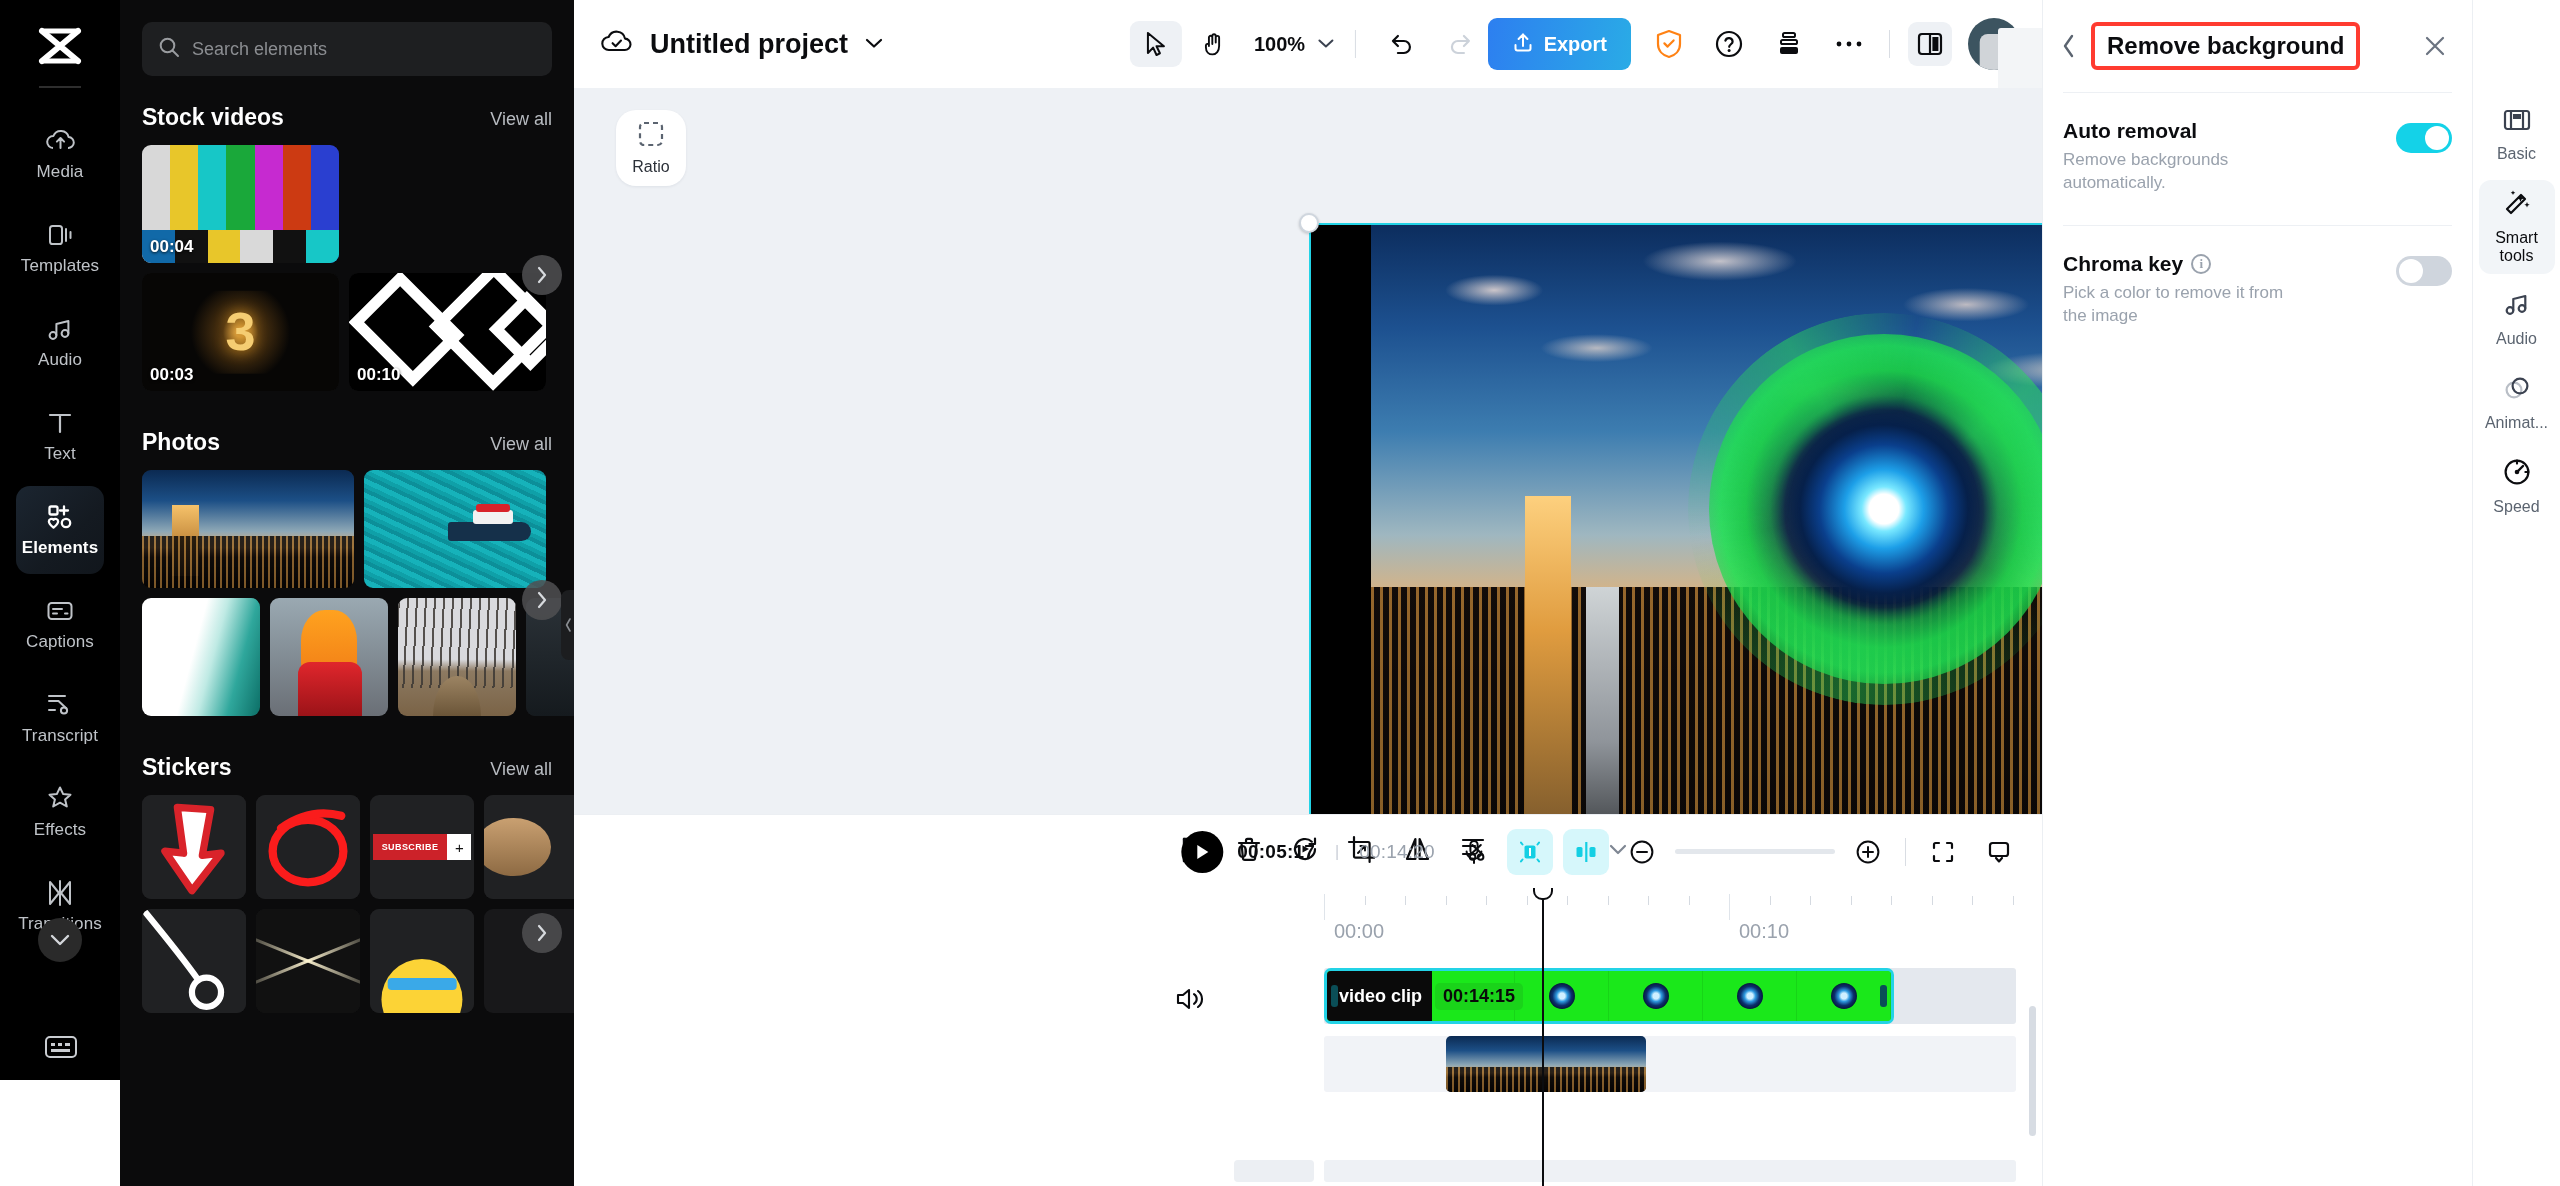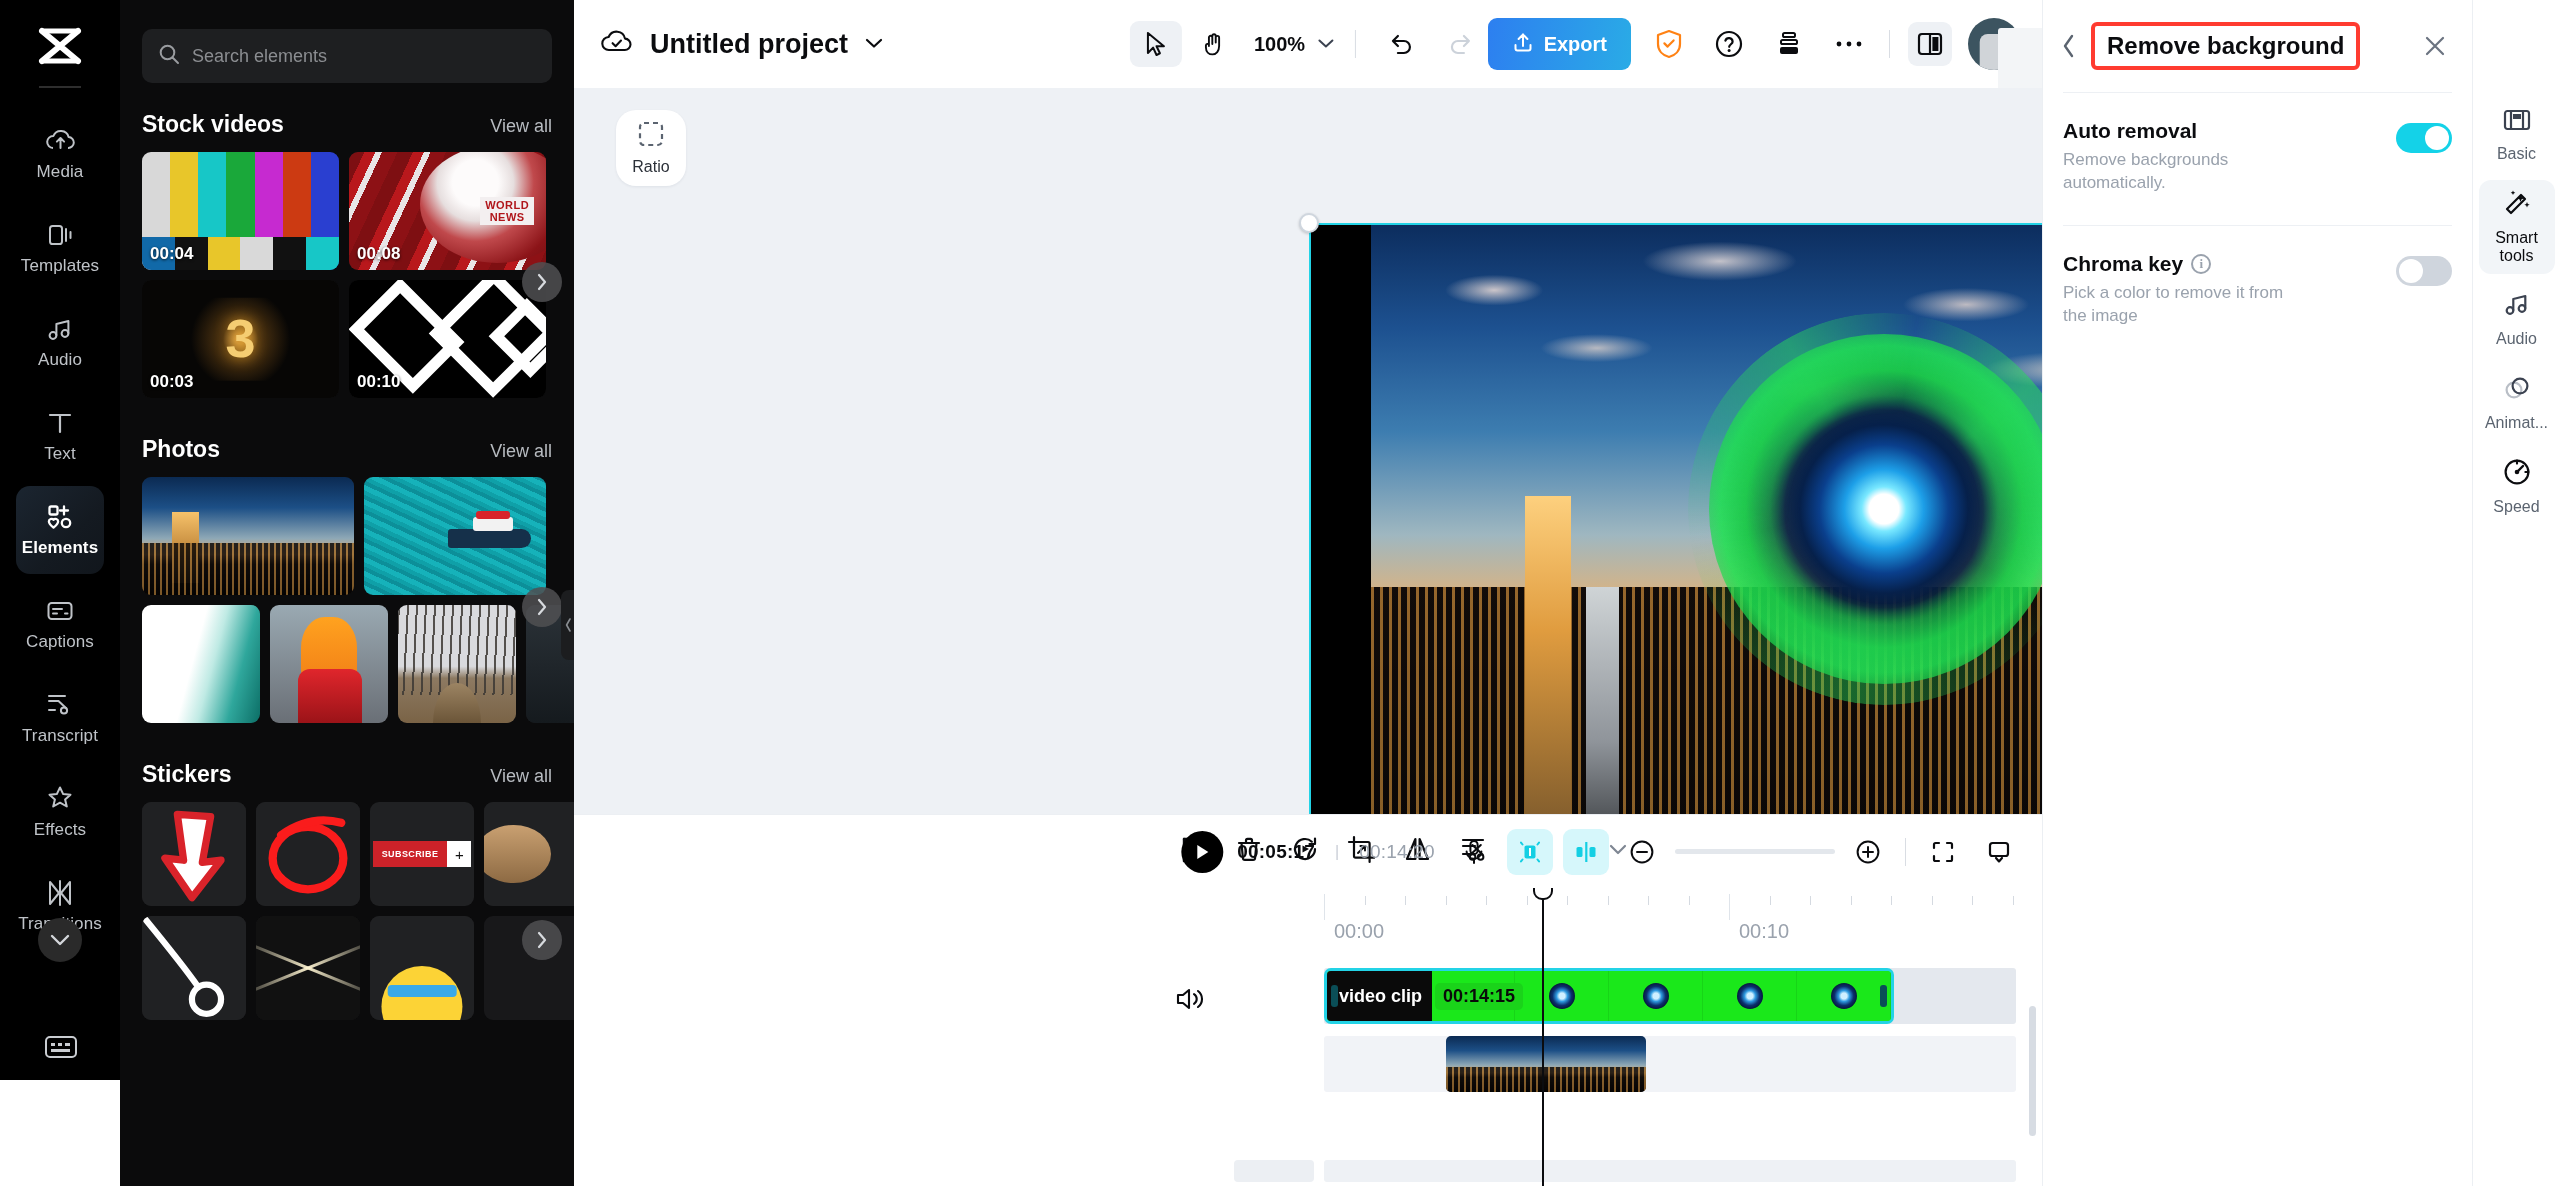--- a/index.html
+++ b/index.html
@@ -38,21 +38,21 @@
     width: 44px; height: 44px; border-radius: 50%;
     background: #2a2a2a; display:flex; align-items:center; justify-content:center; cursor:pointer;
   }
   .rail-kbd { position:absolute; left:44px; bottom:18px; width:34px; height:30px; }
 
   
   .panel {
     width: 454px; flex: 0 0 454px; height: 1186px;
     background: #0b0b0c; position: relative; overflow: hidden;
   }
-  .search-wrap { padding: 22px 22px 0 22px; margin-top: 7px; }
+  .search-wrap { padding: 22px 22px 0 22px; }
   .search-box {
     height: 54px; background: #1e1f21; border-radius: 10px;
     display: flex; align-items: center; gap: 12px; padding: 0 16px;
   }
   .search-box input {
     background: transparent; border: none; outline: none;
     color: #e7e7e7; font-size: 18px; font-family: inherit; width: 100%;
   }
   .search-box input::placeholder { color: #8b8d91; }
 
@@ -578,27 +578,20 @@
               </div>
               <div class="t-bars2">
                 <i style="background:#1169a8"></i>
                 <i style="background:#111"></i>
                 <i style="background:#e8c62a"></i>
                 <i style="background:#d9d9d9"></i>
                 <i style="background:#111"></i>
                 <i style="background:#17c7c7"></i>
               </div>
               <span class="dur">00:04</span>
-            </div>
-            <div class="thumb" style="width: 197px; height: 118px;">
-              <div class="t-news">
-                <div class="globe"></div>
-                <div class="lbl">WORLD<br>NEWS</div>
-              </div>
-              <span class="dur">00:08</span>
             </div>
           </div>
           <div class="row">
             <div class="thumb" style="width: 197px; height: 118px;">
               <div class="t-gold">
                 <div class="spark"></div>
                 <div class="num">3</div>
               </div>
               <span class="dur">00:03</span>
             </div>

